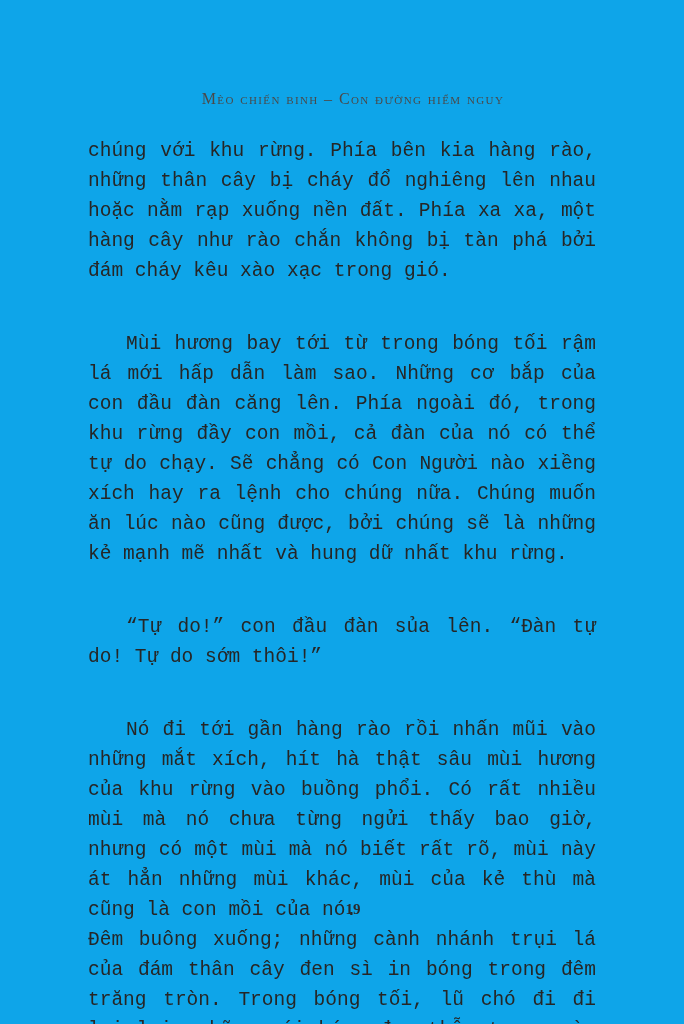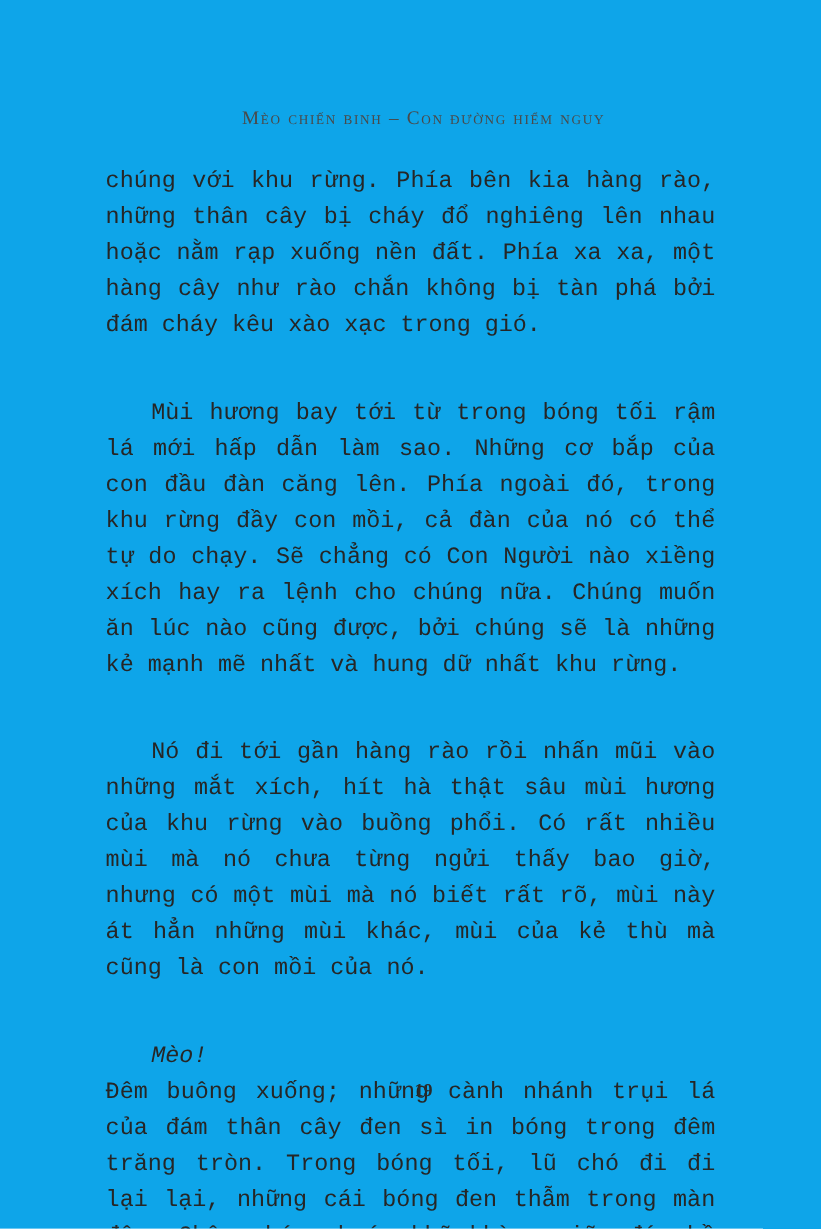--- a/index.html
+++ b/index.html
@@ -64,19 +64,19 @@
   </style>
 </head>
 <body>
 
 <div class="page">
   <div class="running-header">Mèo chiến binh – Con đường hiểm nguy</div>
 
   <div class="page-body" id="body-container">
       <p class="plain">chúng với khu rừng. Phía bên kia hàng rào, những thân cây bị cháy đổ nghiêng lên nhau hoặc nằm rạp xuống nền đất. Phía xa xa, một hàng cây như rào chắn không bị tàn phá bởi đám cháy kêu xào xạc trong gió.</p>
       <p class="indent">Mùi hương bay tới từ trong bóng tối rậm lá mới hấp dẫn làm sao. Những cơ bắp của con đầu đàn căng lên. Phía ngoài đó, trong khu rừng đầy con mồi, cả đàn của nó có thể tự do chạy. Sẽ chẳng có Con Người nào xiềng xích hay ra lệnh cho chúng nữa. Chúng muốn ăn lúc nào cũng được, bởi chúng sẽ là những kẻ mạnh mẽ nhất và hung dữ nhất khu rừng.</p>
+      <p class="indent">“Tự do!” con đầu đàn sủa lên. “Đàn tự do! Tự do sớm thôi!”</p>
       <p class="indent">Nó đi tới gần hàng rào rồi nhấn mũi vào những mắt xích, hít hà thật sâu mùi hương của khu rừng vào buồng phổi. Có rất nhiều mùi mà nó chưa từng ngửi thấy bao giờ, nhưng có một mùi mà nó biết rất rõ, mùi này át hẳn những mùi khác, mùi của kẻ thù mà cũng là con mồi của nó.</p>
-      <p class="indent italic">Mèo!</p>
       <p class="plain section-break">Đêm buông xuống; những cành nhánh trụi lá của đám thân cây đen sì in bóng trong đêm trăng tròn. Trong bóng tối, lũ chó đi đi lại lại, những cái bóng đen thẫm trong màn đêm. Chân chúng bước khẽ khàng giữa đám bồ hóng và mùn cưa. Cơ bắp cuồn cuộn dưới lớp lông</p>
     </div>
 
   <div class="page-number">19</div>
 </div>
 
 </body></html>

